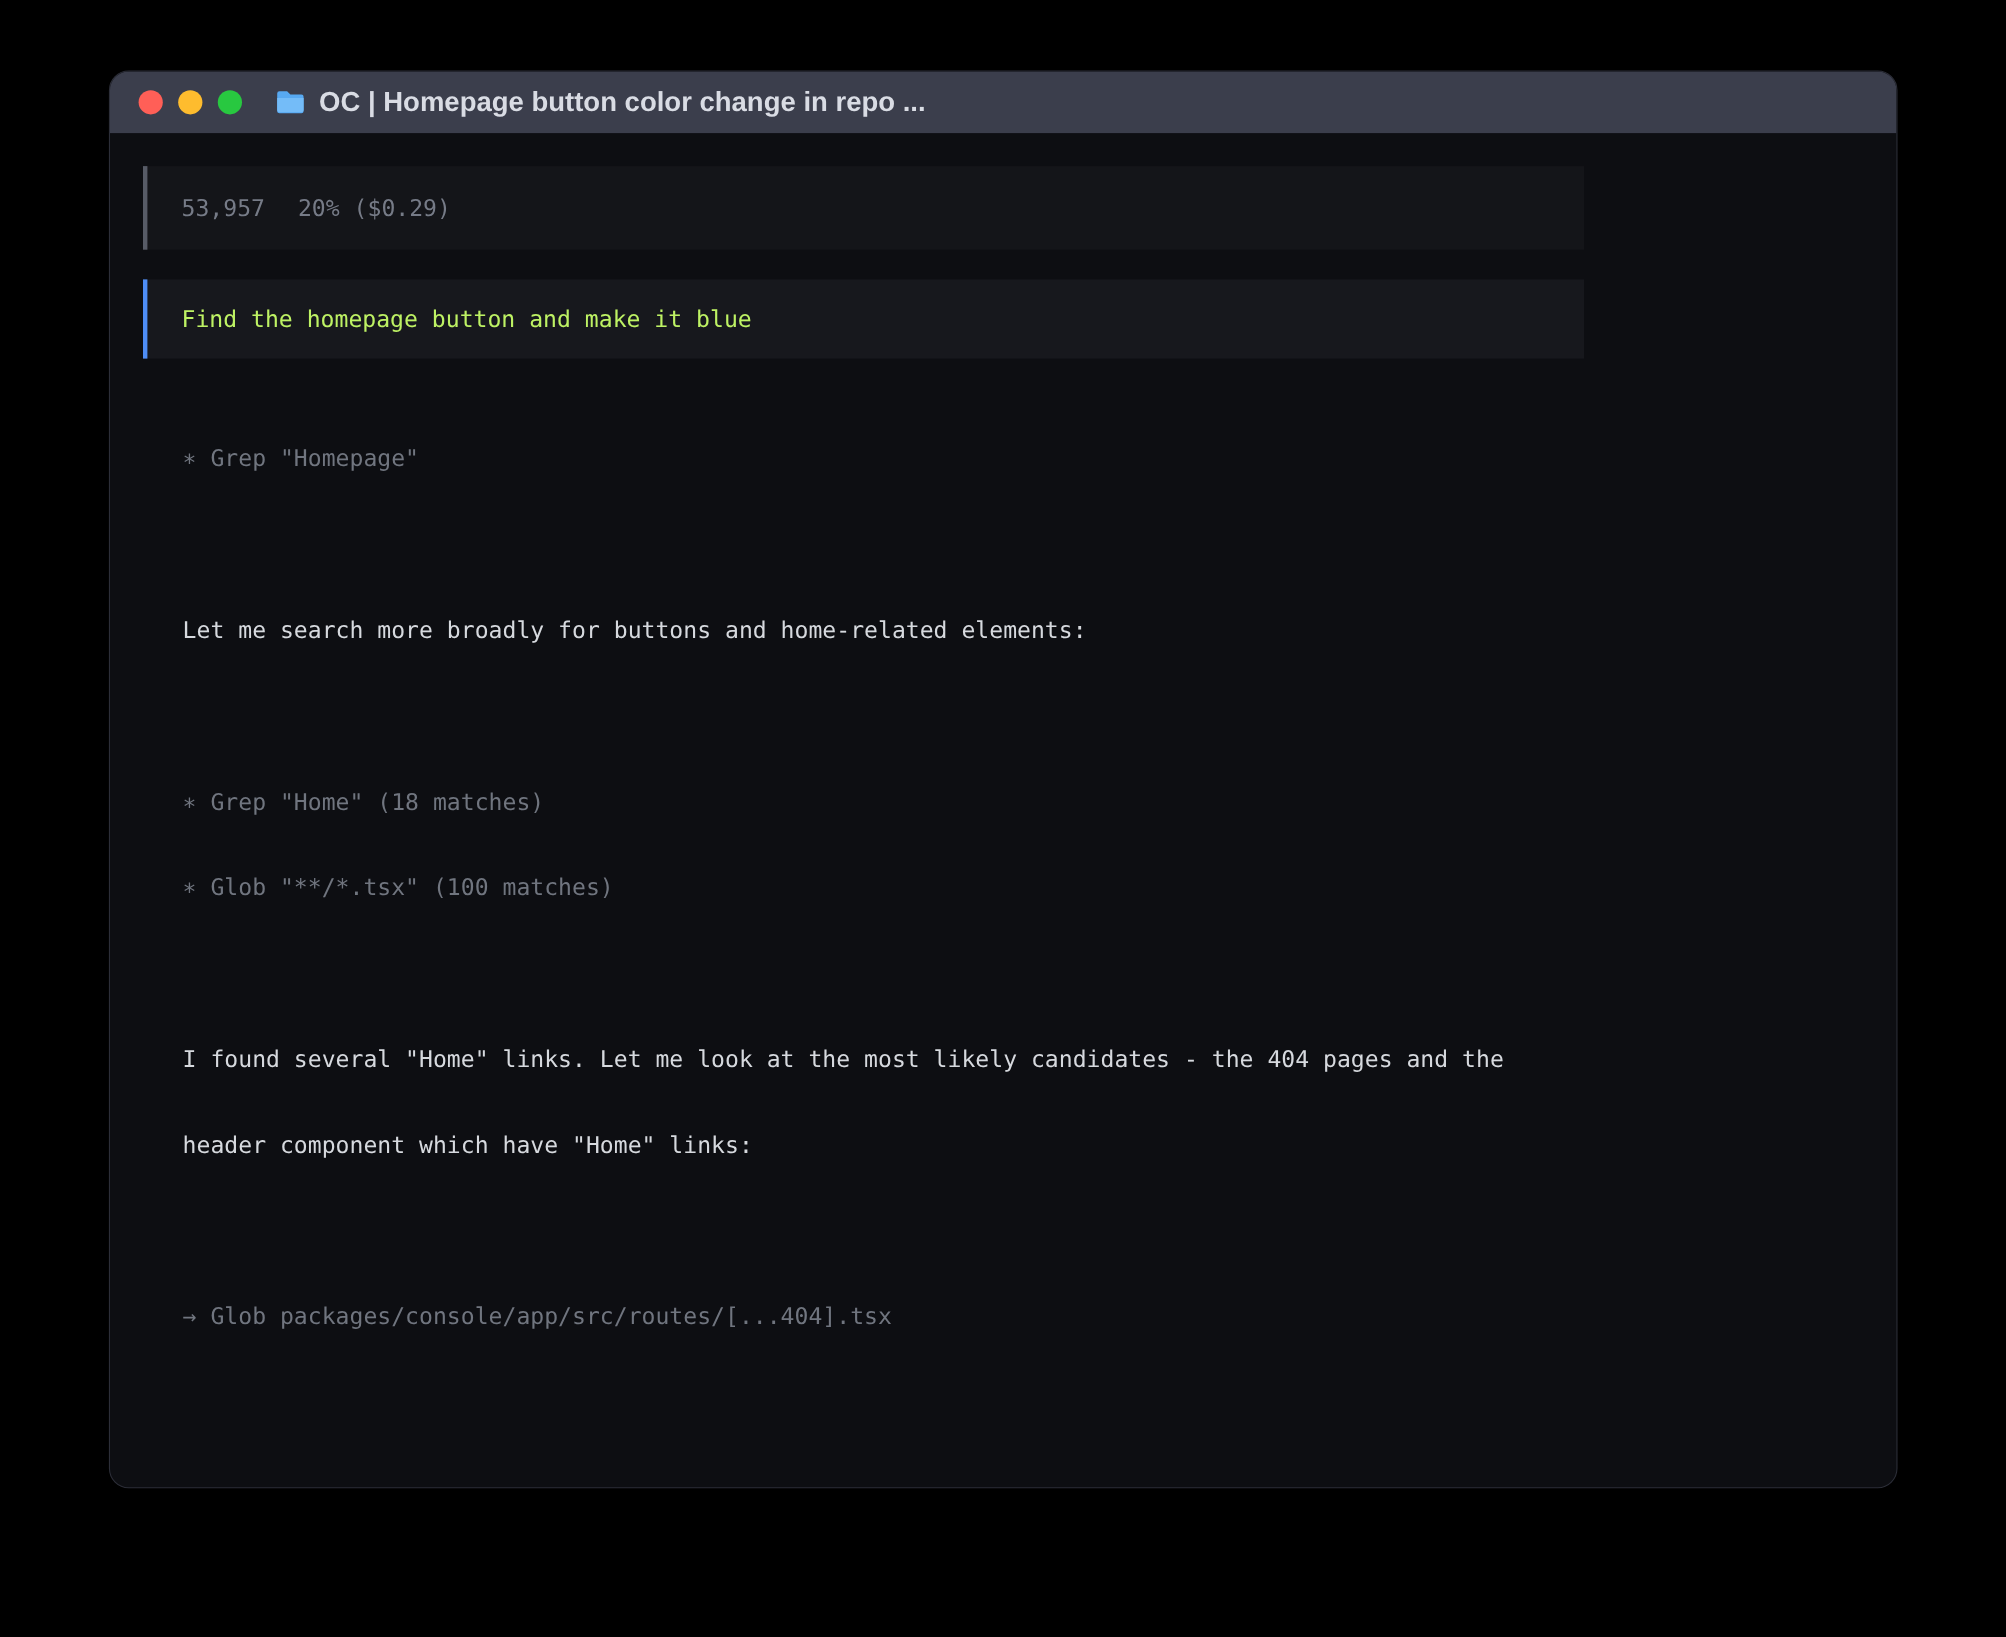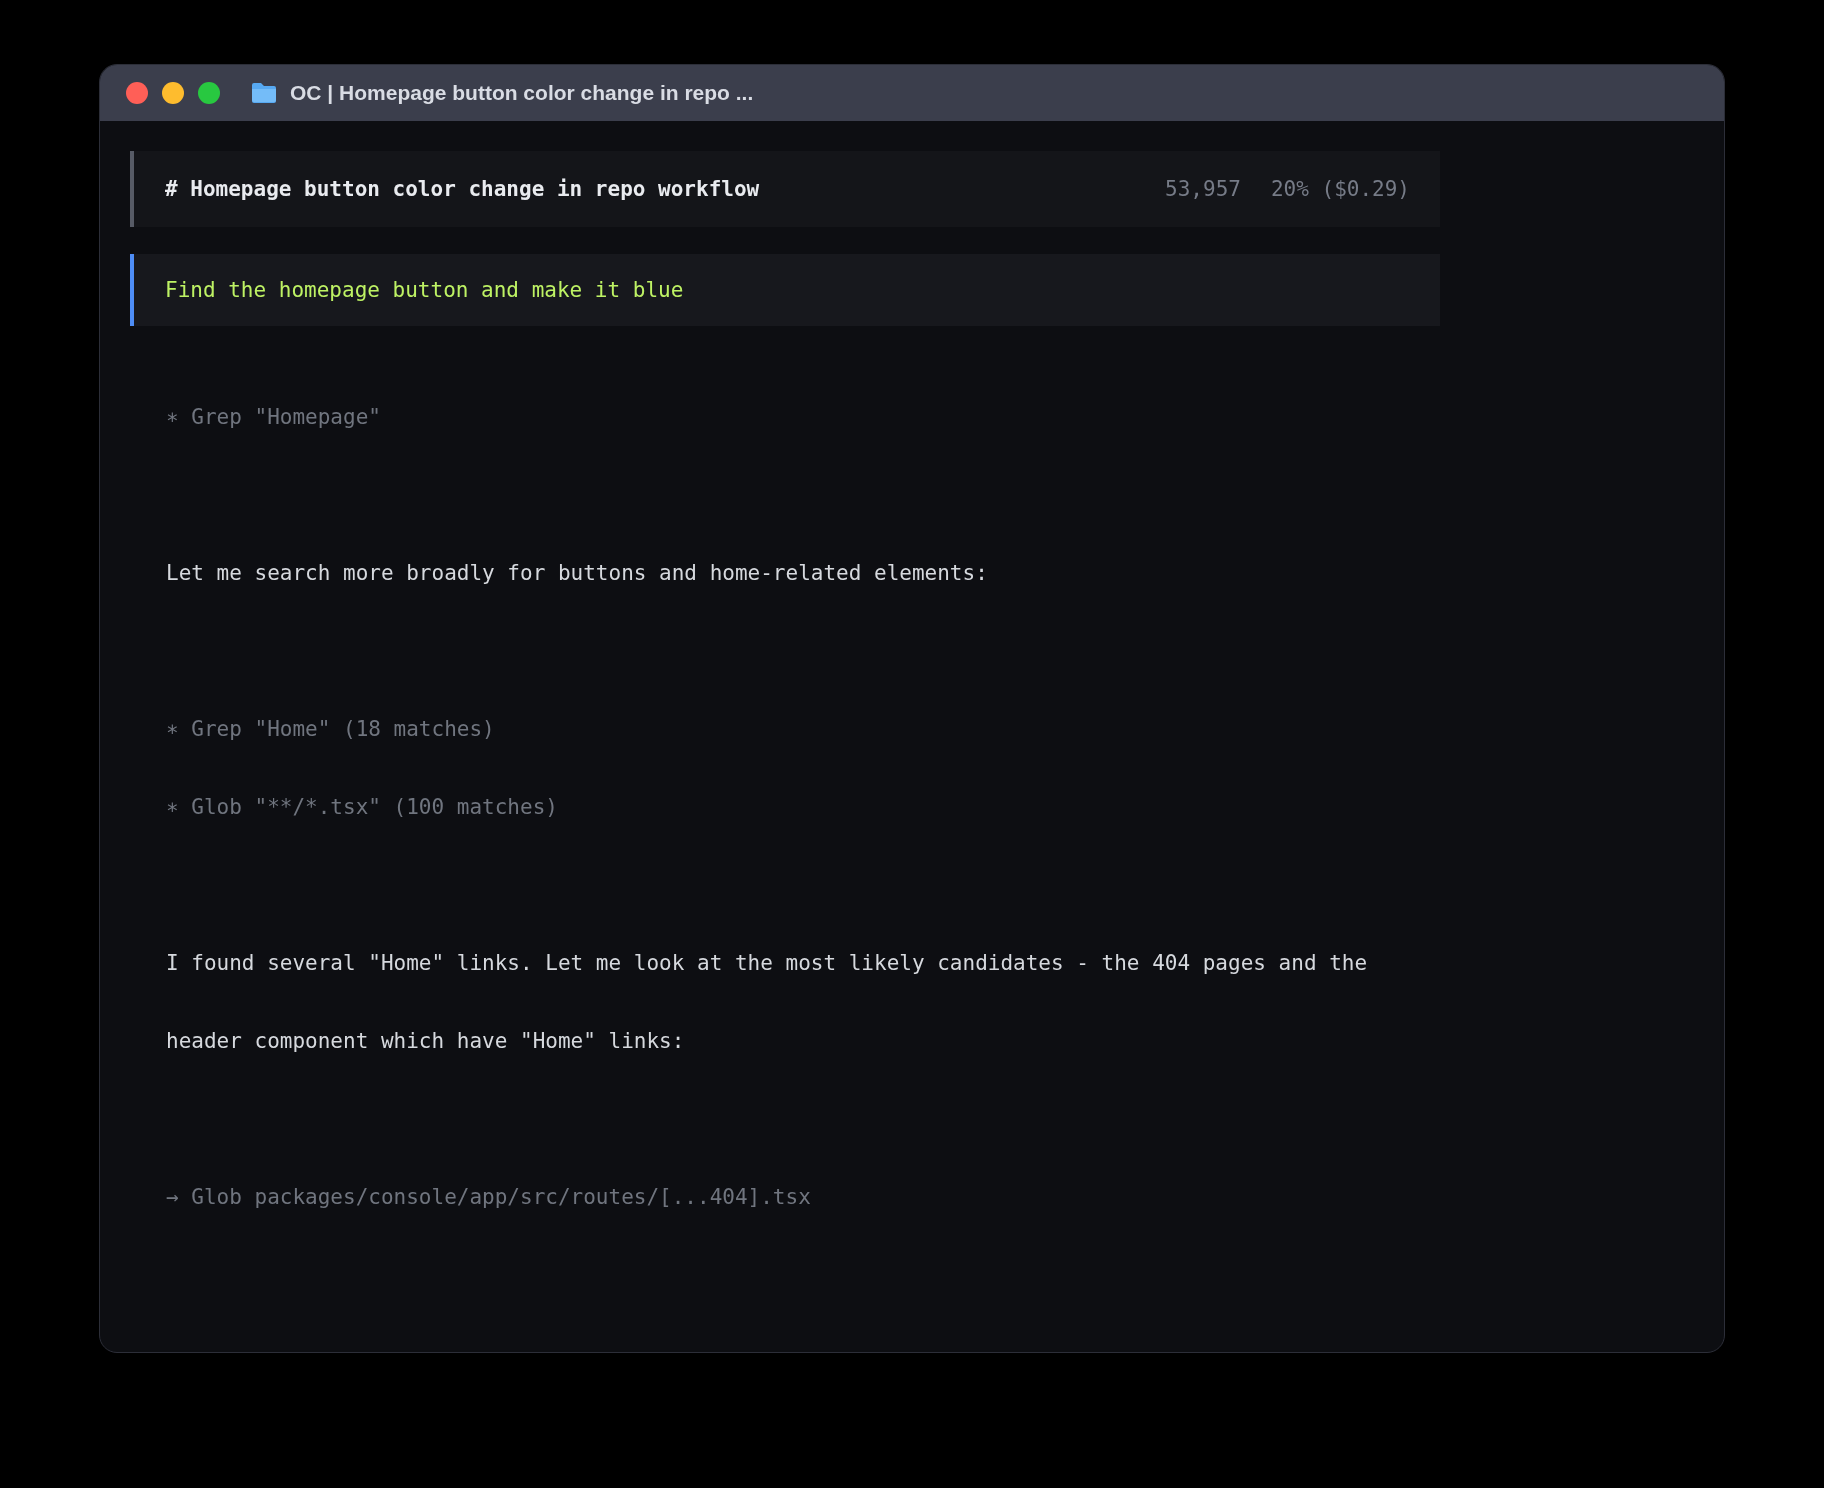--- a/index.html
+++ b/index.html
@@ -31,21 +31,21 @@
   .traffic { display: flex; align-items: center; gap: 14px; }
   .light { width: 22px; height: 22px; border-radius: 50%; }
   .light.red { background: #ff5f57; }
   .light.yellow { background: #febc2e; }
   .light.green { background: #28c840; }
   .titlebar .folder { margin-left: 30px; display: flex; align-items: center; }
   .titlebar .title {
     margin-left: 12px;
     font-family: "Liberation Sans", sans-serif;
     font-weight: bold;
-    font-size: 21px;
+    font-size: 25px;
     color: #d9dce4;
     white-space: nowrap;
   }
   
   .content {
     padding: 0 30px;
     font-size: 21px;
     line-height: 26px;
     color: #d6d9de;
   }
@@ -89,21 +89,20 @@
         <path d="M2 4 a2 2 0 0 1 2-2 h7 l3 3 h10 a2 2 0 0 1 2 2 v13 a2 2 0 0 1 -2 2 H4 a2 2 0 0 1 -2-2 Z" fill="#57a9f2"></path>
         <path d="M2 8 h24 v11 a2 2 0 0 1 -2 2 H4 a2 2 0 0 1 -2-2 Z" fill="#74bcf8"></path>
       </svg>
     </span>
     <span class="title">OC | Homepage button color change in repo ...</span>
   </div>
 
   <div class="content">
 
     <div class="block header-block">
-      <span class="h-title"># Homepage button color change in repo workflow</span>
       <span class="h-right">
         <span>53,957</span>
         <span>20% ($0.29)</span>
       </span>
     </div>
 
     <div class="block user-block">
       <span>Find the homepage button and make it blue</span>
     </div>
 

